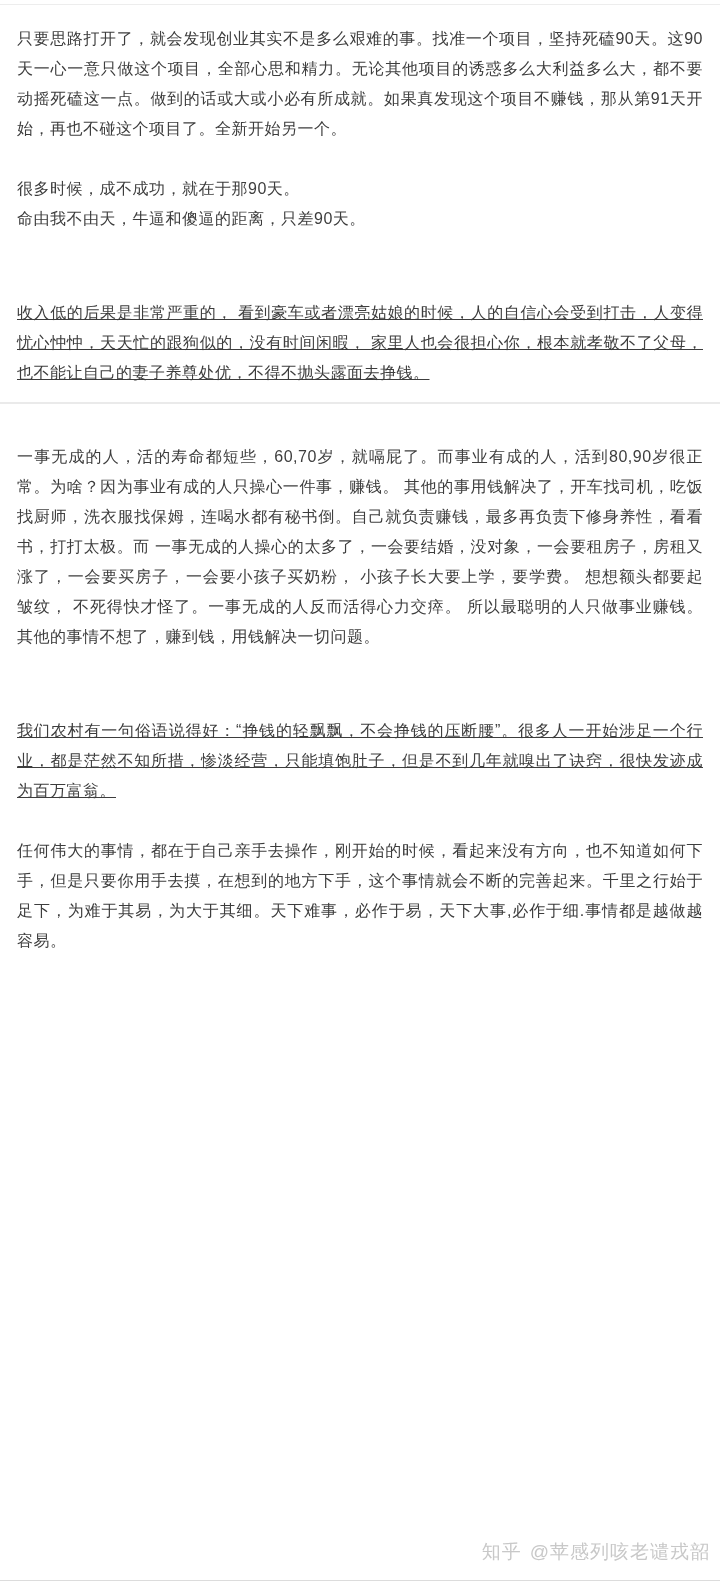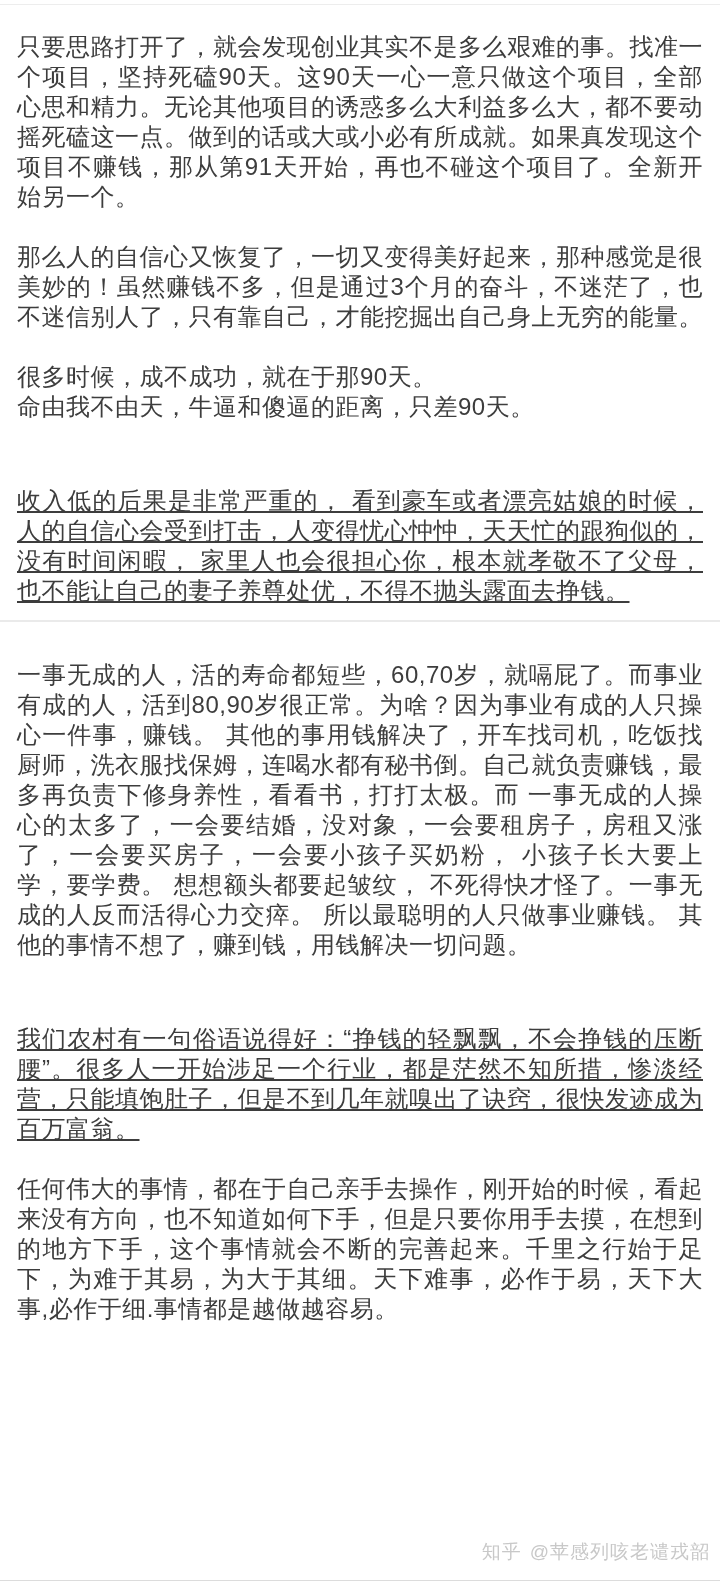--- a/index.html
+++ b/index.html
@@ -28,22 +28,22 @@
     left: 0;
     right: 0;
     height: 1px;
     background: #dcdcdc;
   }
   .article {
     padding: 20px 17px 0 17px;
     color: #3d3d3d;
   }
   .para {
-    margin: 12px 0 30px 0;
-    font-size: 24px;
+    margin: 4px 0 30px 0;
+    font-size: 16px;
     line-height: 30px;
     letter-spacing: 0.5px;
     white-space: pre-line;
     text-align: justify;
     word-break: break-all;
   }
   .para.tight-bottom {
     margin-bottom: 14px;
   }
   .para.gap-large {
@@ -71,21 +71,20 @@
     font-family: Liberation Serif, serif;
   }
 </style>
 </head>
 <body>
 
 <div class="top-hairline"></div>
 
 <div class="article">
   <p class="para">只要思路打开了，就会发现创业其实不是多么艰难的事。找准一个项目，坚持死磕90天。这90天一心一意只做这个项目，全部心思和精力。无论其他项目的诱惑多么大利益多么大，都不要动摇死磕这一点。做到的话或大或小必有所成就。如果真发现这个项目不赚钱，那从第91天开始，再也不碰这个项目了。全新开始另一个。</p>
-  <p class="para">那么人的自信心又恢复了，一切又变得美好起来，那种感觉是很美妙的！虽然赚钱不多，但是通过3个月的奋斗，不迷茫了，也不迷信别人了，只有靠自己，才能挖掘出自己身上无穷的能量。</p>
   <p class="para">很多时候，成不成功，就在于那90天。
 命由我不由天，牛逼和傻逼的距离，只差90天。</p>
   <p class="para gap-large tight-bottom">收入低的后果是非常严重的， 看到豪车或者漂亮姑娘的时候，人的自信心会受到打击，人变得忧心忡忡，天天忙的跟狗似的，没有时间闲暇， 家里人也会很担心你，根本就孝敬不了父母，也不能让自己的妻子养尊处优，不得不抛头露面去挣钱。</p>
   <div class="section-divider"></div>
   <p class="para">一事无成的人，活的寿命都短些，60,70岁，就嗝屁了。而事业有成的人，活到80,90岁很正常。为啥？因为事业有成的人只操心一件事，赚钱。 其他的事用钱解决了，开车找司机，吃饭找厨师，洗衣服找保姆，连喝水都有秘书倒。自己就负责赚钱，最多再负责下修身养性，看看书，打打太极。而 一事无成的人操心的太多了，一会要结婚，没对象，一会要租房子，房租又涨了，一会要买房子，一会要小孩子买奶粉， 小孩子长大要上学，要学费。 想想额头都要起皱纹， 不死得快才怪了。一事无成的人反而活得心力交瘁。 所以最聪明的人只做事业赚钱。 其他的事情不想了，赚到钱，用钱解决一切问题。</p>
   <p class="para gap-large">我们农村有一句俗语说得好：“挣钱的轻飘飘，不会挣钱的压断腰”。很多人一开始涉足一个行业，都是茫然不知所措，惨淡经营，只能填饱肚子，但是不到几年就嗅出了诀窍，很快发迹成为百万富翁。</p>
   <p class="para">任何伟大的事情，都在于自己亲手去操作，刚开始的时候，看起来没有方向，也不知道如何下手，但是只要你用手去摸，在想到的地方下手，这个事情就会不断的完善起来。千里之行始于足下，为难于其易，为大于其细。天下难事，必作于易，天下大事,必作于细.事情都是越做越容易。</p>
 </div>
 
 <div class="watermark">

